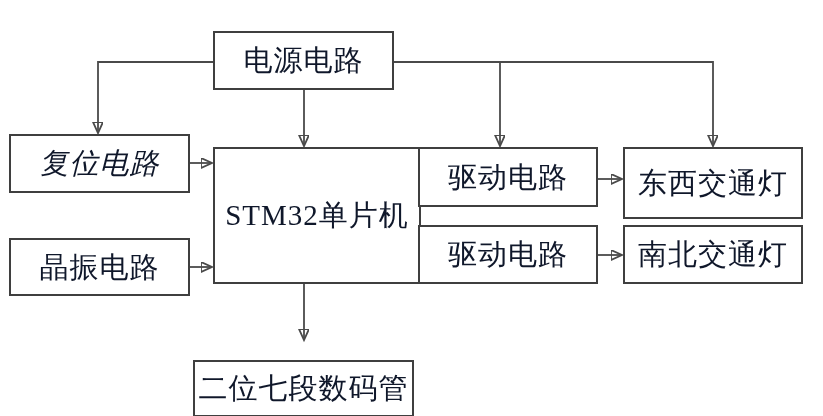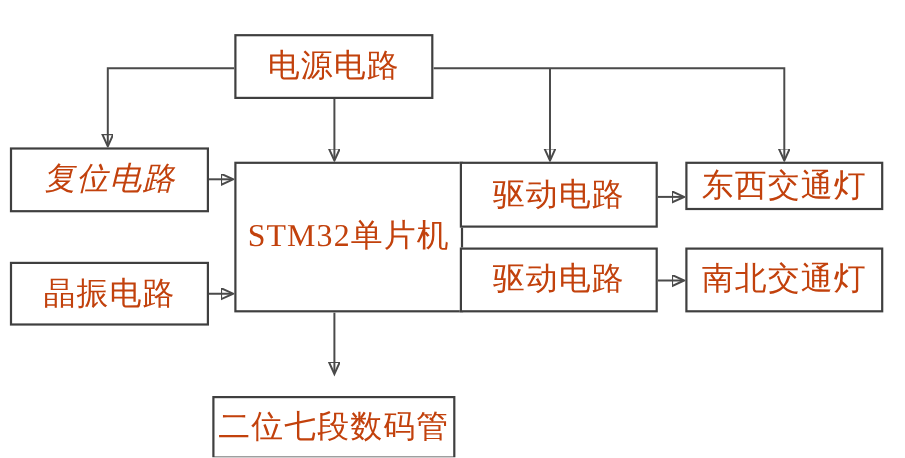--- a/index.html
+++ b/index.html
@@ -32,32 +32,32 @@
     position: absolute;
     box-sizing: border-box;
     border: 2px solid #3f3f3f;
     background: #ffffff;
     display: flex;
     align-items: center;
     justify-content: center;
   }
   .node span {
     font-size: 29px;
-    color: #c2410c;
+    color: #0f172a;
     letter-spacing: 1px;
     white-space: nowrap;
     line-height: 1;
   }
   
   .n-power   { left: 213px; top: 31px;  width: 181px; height: 59px; }
   .n-reset   { left: 9px;   top: 134px; width: 181px; height: 59px; font-style: italic; }
   .n-crystal { left: 9px;   top: 238px; width: 181px; height: 58px; }
   .n-mcu     { left: 213px; top: 147px; width: 208px; height: 137px; }
   .n-drv1    { left: 418px; top: 147px; width: 180px; height: 60px; }
-  .n-ew      { left: 623px; top: 147px; width: 180px; height: 44px; }
+  .n-ew      { left: 623px; top: 147px; width: 180px; height: 72px; }
   .n-drv2    { left: 418px; top: 225px; width: 180px; height: 59px; }
   .n-ns      { left: 623px; top: 225px; width: 180px; height: 59px; align-items: center; }
   .n-disp    { left: 193px; top: 360px; width: 221px; height: 57px; }
 </style>
 </head>
 <body>
 
 <div class="diagram">
 
   <svg class="wires" viewBox="0 0 823 416" aria-hidden="true">

